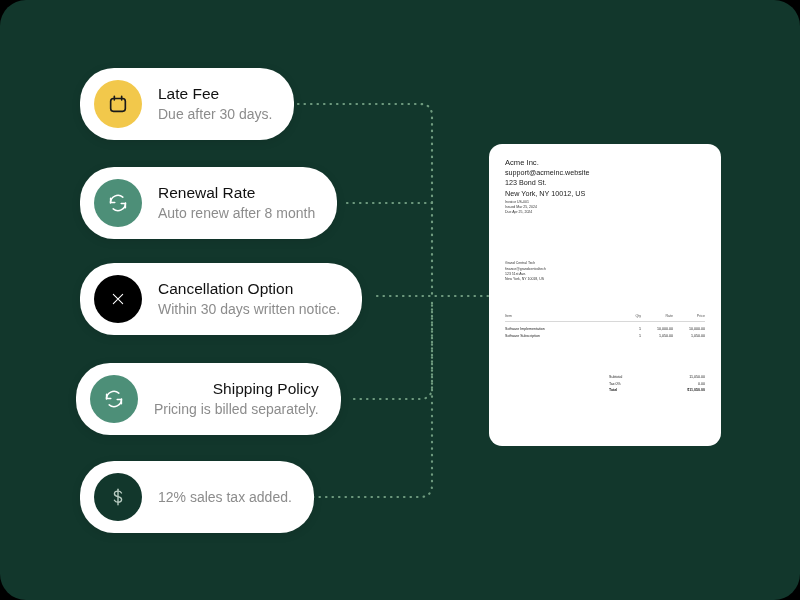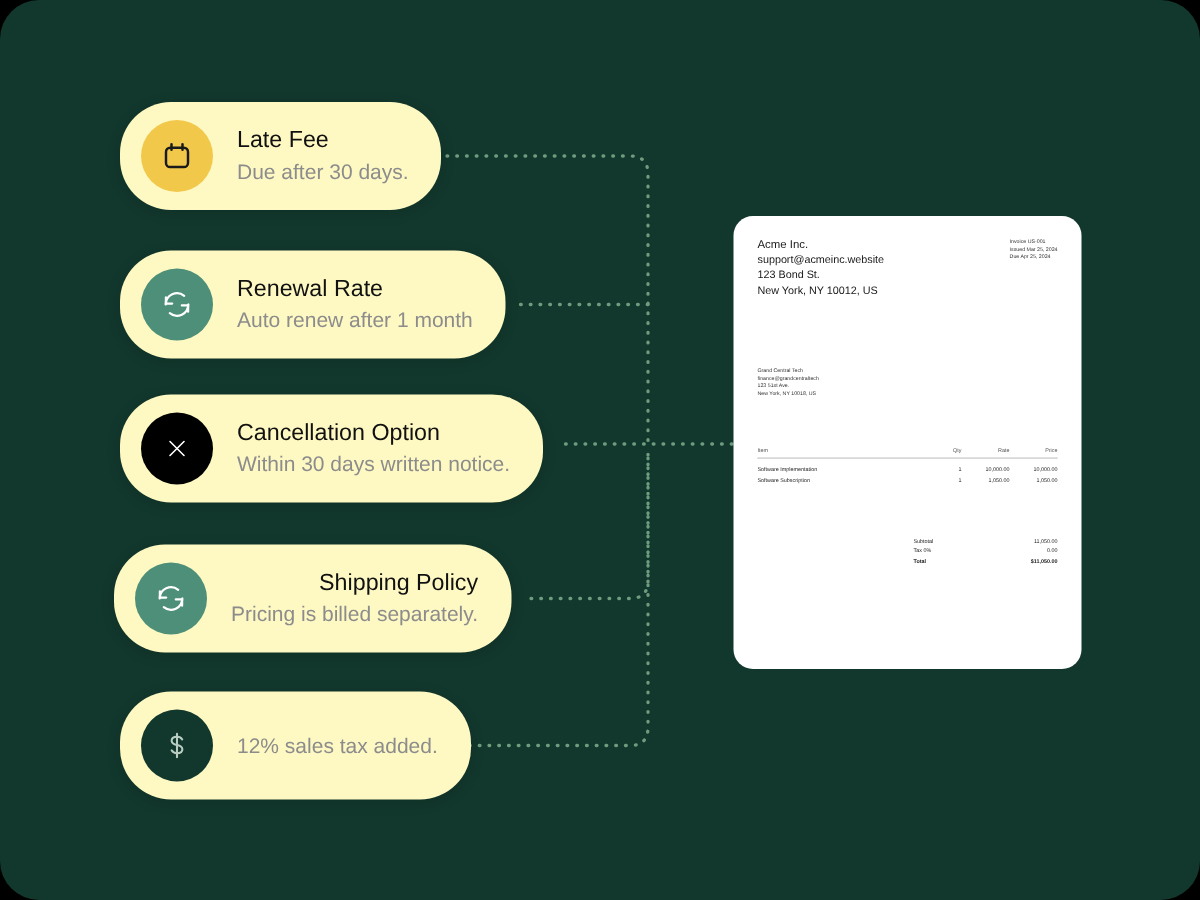--- a/index.html
+++ b/index.html
@@ -29,21 +29,21 @@
     width: 800px;
     height: 600px;
     pointer-events: none;
   }
 
   
   .card {
     position: absolute;
     display: flex;
     align-items: center;
-    background: #fef9c3;
+    background: #ffffff;
     border-radius: 34px;
     padding: 12px 22px 12px 14px;
     box-shadow: 0 2px 10px rgba(0,0,0,0.10);
   }
 
   .badge {
     flex: 0 0 auto;
     width: 48px;
     height: 48px;
     border-radius: 50%;
@@ -81,21 +81,21 @@
     left: 489px;
     top: 144px;
     width: 232px;
     height: 302px;
     background: #ffffff;
     border-radius: 13px;
     padding: 14px 16px;
     overflow: hidden;
   }
 
-  .inv-head { display: flex; justify-content: space-between; align-items: flex-start; }
+  .inv-head { display: flex; justify-content: space-between; align-items: flex-start; flex-direction: column; }
 
   .inv-from { font-size: 7.2px; line-height: 10.2px; color: #1a1a1a; }
   .inv-from .nm { font-size: 7.6px; }
 
   .inv-meta { font-size: 3.5px; line-height: 5.2px; color: #333333; text-align: left; padding-top: 1px; }
 
   .inv-bill { margin-top: 46px; font-size: 3.5px; line-height: 5.2px; color: #333333; }
 
   .inv-table { width: 100%; margin-top: 32px; border-collapse: collapse; }
   .inv-table th {
@@ -151,21 +151,21 @@
     <div class="badge badge-teal">
       <svg width="24" height="24" viewBox="0 0 24 24" fill="none" stroke="#ffffff" stroke-width="1.5" stroke-linecap="round">
         <path d="M4.5 12a7.5 7.5 0 0 1 12.3-5.8"></path>
         <path d="M19.5 12a7.5 7.5 0 0 1-12.3 5.8"></path>
         <path d="M4.6 7.2v4.2h4.2"></path>
         <path d="M19.4 16.8v-4.2h-4.2"></path>
       </svg>
     </div>
     <div class="card-text">
       <div class="card-title">Renewal Rate</div>
-      <div class="card-sub">Auto renew after 1 month</div>
+      <div class="card-sub">Auto renew after 8 month</div>
     </div>
   </div>
 
   <div class="card" style="left:80px; top:263px;justify-content:center;">
     <div class="badge badge-black">
       <svg width="16" height="16" viewBox="0 0 24 24" fill="none" stroke="#ffffff" stroke-width="1.6" stroke-linecap="round">
         <path d="M5 5l14 14M19 5L5 19"></path>
       </svg>
     </div>
     <div class="card-text">

